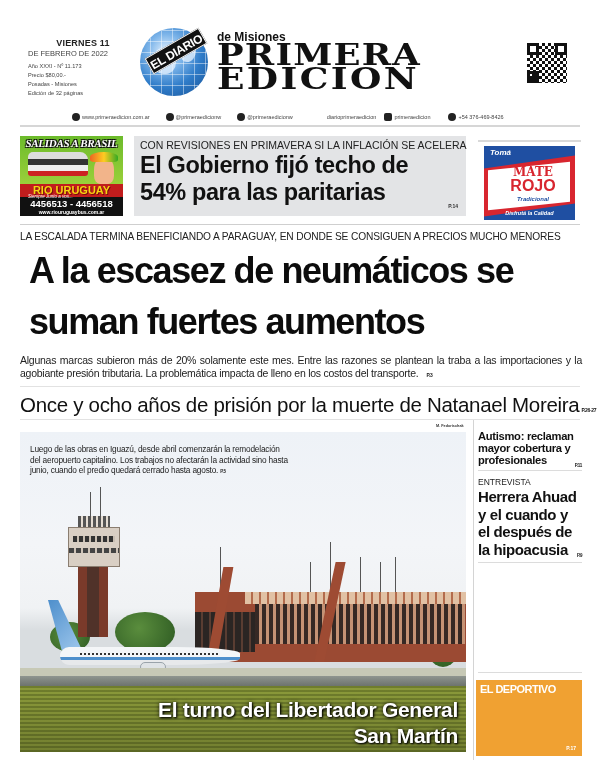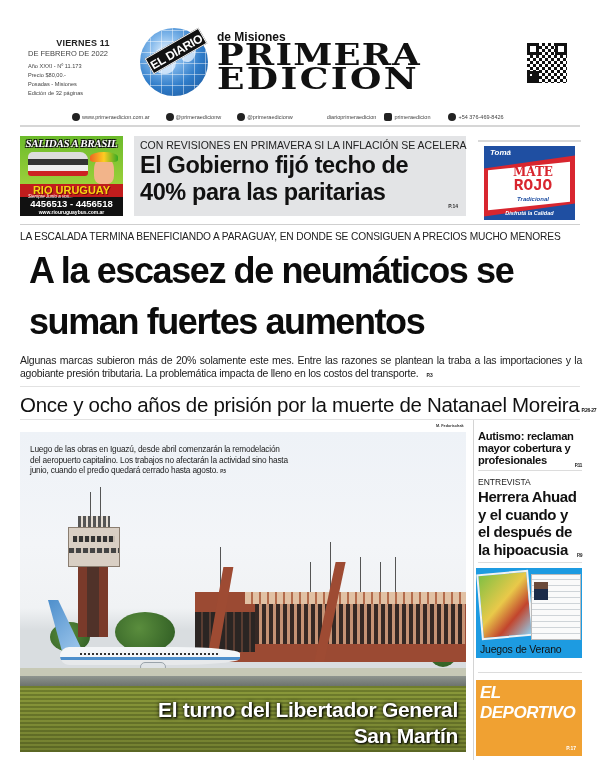--- a/index.html
+++ b/index.html
@@ -69,21 +69,21 @@
   .top-story .kicker { font-size: 10.5px; color: #222; letter-spacing: 0; white-space: nowrap; }
   .top-story .head { font-weight: bold; font-size: 23.5px; line-height: 27px; color: #111; letter-spacing: -0.4px; margin-top: 1px; }
   .top-story .page { position: absolute; right: 8px; bottom: 7px; font-size: 5px; font-weight: bold; color: #333; }
 
   .ad-right { position: absolute; left: 478px; top: 140px; width: 103px; height: 80px; background: #fff; border-top: 2px solid #d9d9d9; overflow: hidden; }
   .ad-right .blue { position: absolute; left: 6px; top: 4px; width: 91px; height: 74px; background: #1f4fa2; }
   .ad-right .red-band { position: absolute; left: 6px; top: 20px; width: 91px; height: 48px; background: #d8262f; transform: skewY(-8deg); }
   .ad-right .white-flag { position: absolute; left: 10px; top: 24px; width: 82px; height: 40px; background: #fff; transform: skewY(-6deg); }
   .ad-right .toma { position: absolute; left: 12px; top: 6px; color: #fff; font-size: 8px; font-weight: bold; font-style: italic; }
   .ad-right .mate { position: absolute; left: 20px; top: 24px; width: 70px; text-align: center; color: #d8262f; font-family: "DejaVu Serif", serif; font-weight: bold; font-size: 12px; line-height: 12px; }
-  .ad-right .rojo { position: absolute; left: 20px; top: 36px; width: 70px; text-align: center; color: #d8262f; font-family: Liberation Mono, monospace; font-weight: bold; font-size: 16px; line-height: 16px; }
+  .ad-right .rojo { position: absolute; left: 20px; top: 36px; width: 70px; text-align: center; color: #d8262f; font-family: Liberation Sans, sans-serif; font-weight: bold; font-size: 16px; line-height: 16px; }
   .ad-right .trad { position: absolute; left: 20px; top: 54px; width: 70px; text-align: center; color: #1f4fa2; font-style: italic; font-size: 6px; font-weight: bold; }
   .ad-right .slogan { position: absolute; left: 6px; top: 68px; width: 91px; text-align: center; color: #fff; font-size: 5.5px; font-style: italic; font-weight: bold; }
 
   .rule-2 { position: absolute; left: 20px; top: 224px; width: 560px; height: 1px; background: #cfcfcf; }
 
   
   .main-kicker { position: absolute; left: 20px; top: 231px; width: 560px; font-size: 10.2px; color: #222; white-space: nowrap; letter-spacing: -0.15px; }
   .main-head { position: absolute; left: 29px; top: 245px; width: 570px; font-weight: bold; font-size: 36px; line-height: 51px; letter-spacing: -1.4px; color: #0c0c0c; }
   .main-deck { position: absolute; left: 20px; top: 354px; width: 562px; font-size: 10.5px; line-height: 13px; color: #222; letter-spacing: -0.25px; text-align: justify; }
   .main-deck .page { font-size: 5px; font-weight: bold; margin-left: 8px; }
@@ -139,21 +139,21 @@
   .side-2-kicker { position: absolute; left: 4px; top: 57px; font-size: 8.5px; color: #222; }
   .side-2 { position: absolute; left: 4px; top: 68px; width: 104px; font-weight: bold; font-size: 15px; line-height: 17.5px; color: #111; letter-spacing: -0.4px; }
 
   .juegos { position: absolute; left: 2px; top: 148px; width: 106px; height: 90px; background: #1d9be1; overflow: hidden; }
   .juegos .pg1 { position: absolute; left: 3px; top: 4px; width: 52px; height: 66px; background: linear-gradient(135deg,#7fc043 0%, #e9c94a 45%, #c2452d 70%, #8fd0f0 100%); transform: rotate(-5deg); border: 2px solid #f2f2f2; }
   .juegos .pg2 { position: absolute; left: 55px; top: 6px; width: 50px; height: 66px; background: repeating-linear-gradient(0deg,#fafafa 0 5px,#cfd4d8 5px 6px); border: 1px solid #bbb; }
   .juegos .portrait { position: absolute; left: 58px; top: 14px; width: 14px; height: 18px; background: linear-gradient(180deg,#6b4a3a 0 40%, #1b2b4a 40%); }
   .juegos .label { position: absolute; left: 4px; top: 75px; font-size: 10.5px; color: #111; letter-spacing: -0.2px; }
 
   .deportivo { position: absolute; left: 2px; top: 260px; width: 106px; height: 76px; background: #f0a132; padding: 3px 4px; color: #fff; }
-  .deportivo .kicker { font-weight: bold; font-style: italic; font-size: 17px; letter-spacing: -0.5px; }
+  .deportivo .kicker { font-weight: bold; font-size: 11px; letter-spacing: -0.5px; }
   .deportivo .head { font-size: 13px; line-height: 15.5px; letter-spacing: -0.3px; }
   .deportivo .page { position: absolute; right: 6px; bottom: 5px; font-size: 5px; font-weight: bold; }
 </style>
 </head>
 <body>
 
 <div class="masthead">
   <div class="edition-info">
     <div class="day">VIERNES 11</div>
     <div class="date">DE FEBRERO DE 2022</div>
@@ -214,21 +214,21 @@
   <div class="girl"></div>
   <div class="hat"></div>
   <div class="brand">RIO URUGUAY</div>
   <div class="tag">Siempre Junto a vos...</div>
   <div class="phones">4456513 - 4456518</div>
   <div class="web">www.riouruguaybus.com.ar</div>
 </div>
 
 <div class="top-story">
   <div class="kicker">CON REVISIONES EN PRIMAVERA SI LA INFLACIÓN SE ACELERA</div>
-  <div class="head">El Gobierno fijó techo de 40% para las paritarias</div>
+  <div class="head">El Gobierno fijó techo de 54% para las paritarias</div>
   <div class="page">P.14</div>
 </div>
 
 <div class="ad-right">
   <div class="blue"></div>
   <div class="red-band"></div>
   <div class="white-flag"></div>
   <div class="toma">Tomá</div>
   <div class="mate">MATE</div>
   <div class="rojo">ROJO</div>
@@ -300,25 +300,19 @@
     <span class="page">P.11</span>
   </div>
   <div class="side-rule" style="top:50px;"></div>
   <div class="side-2-kicker">ENTREVISTA</div>
   <div class="side-2">
     <span>Herrera Ahuad y el cuando y el después de la hipoacusia</span>
     <span class="page">P.9</span>
   </div>
   <div class="side-rule" style="top:142px;"></div>
 
-  <div class="juegos">
-    <div class="pg1"></div>
-    <div class="pg2"></div>
-    <div class="portrait"></div>
-    <div class="label">Juegos de Verano</div>
-  </div>
   <div class="side-rule" style="top:252px;"></div>
 
   <div class="deportivo">
     <div class="kicker">EL DEPORTIVO</div>
     <div class="page">P.17</div>
   </div>
 </div>
 
 </body></html>

